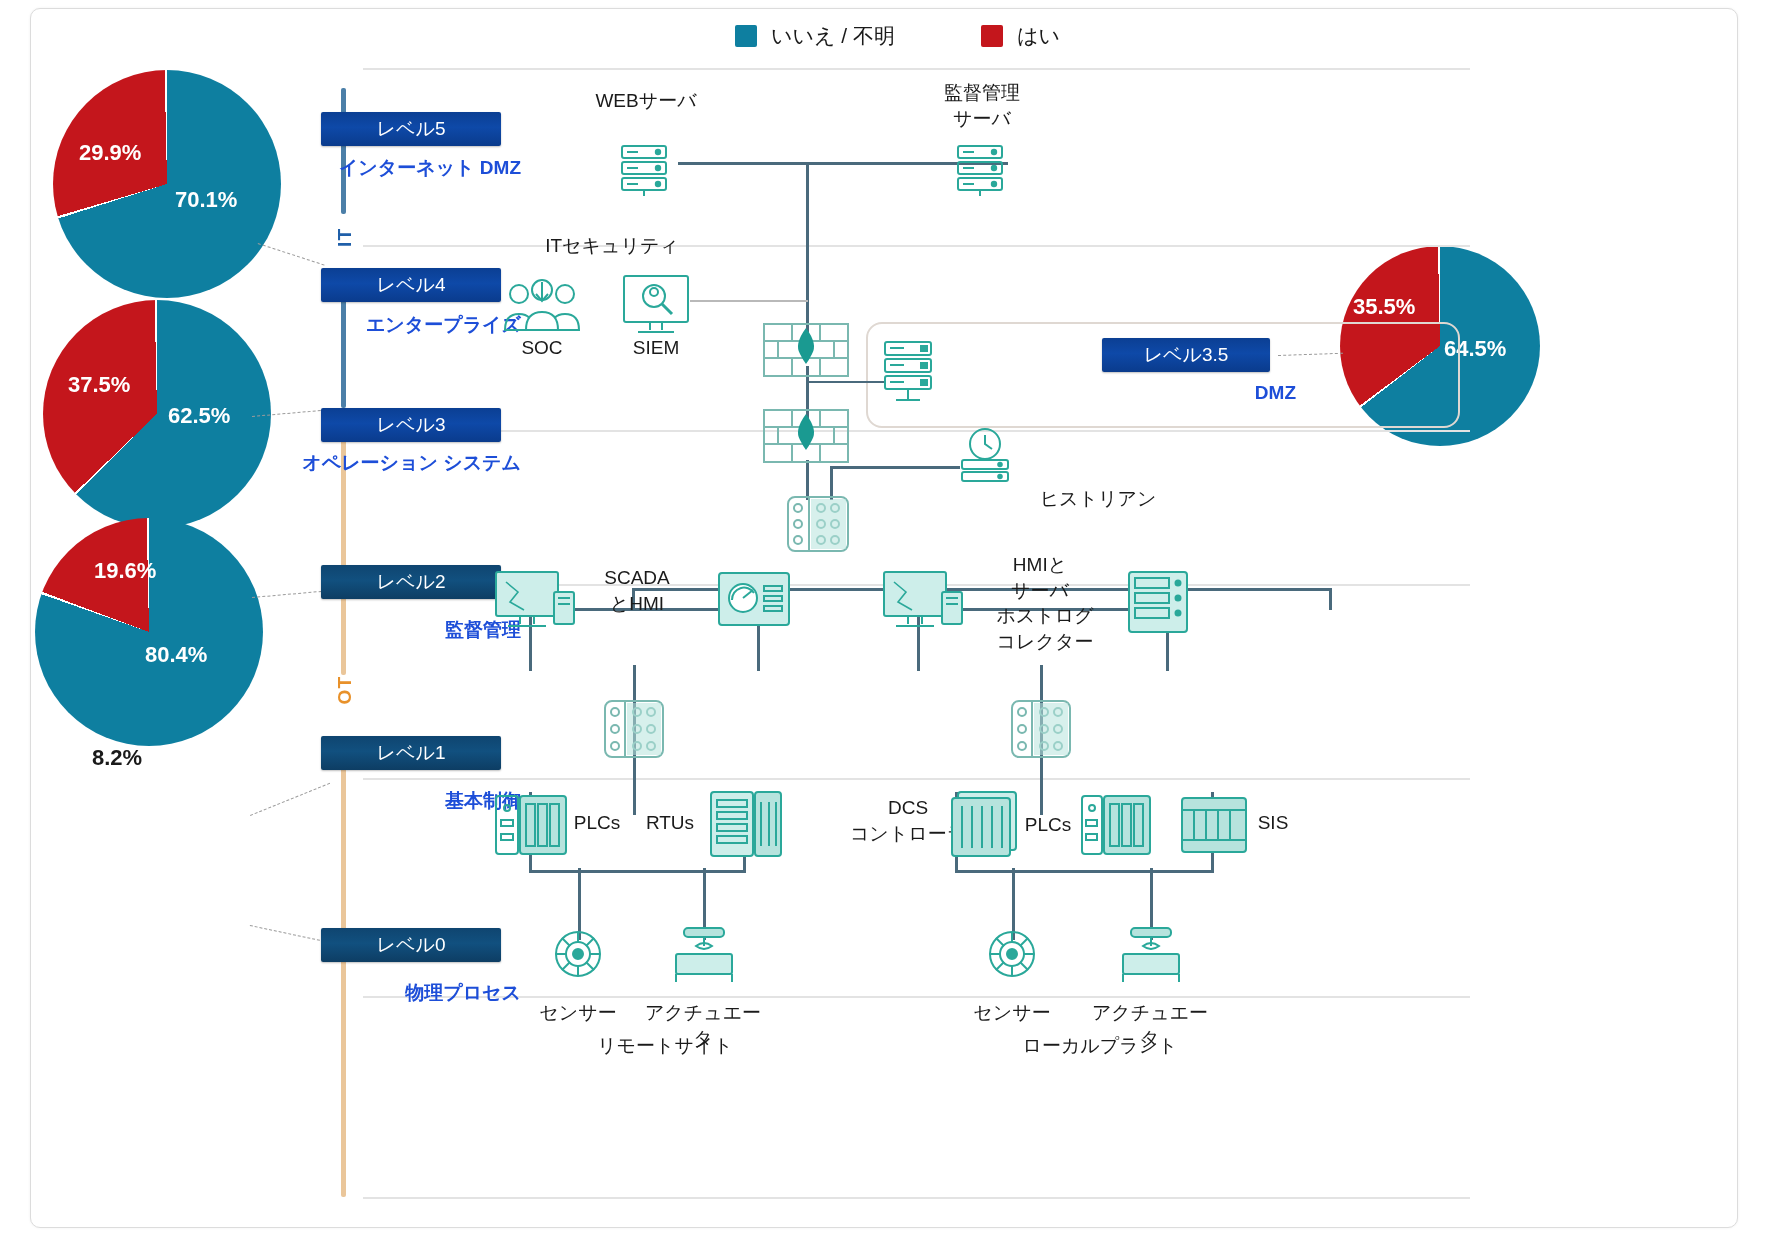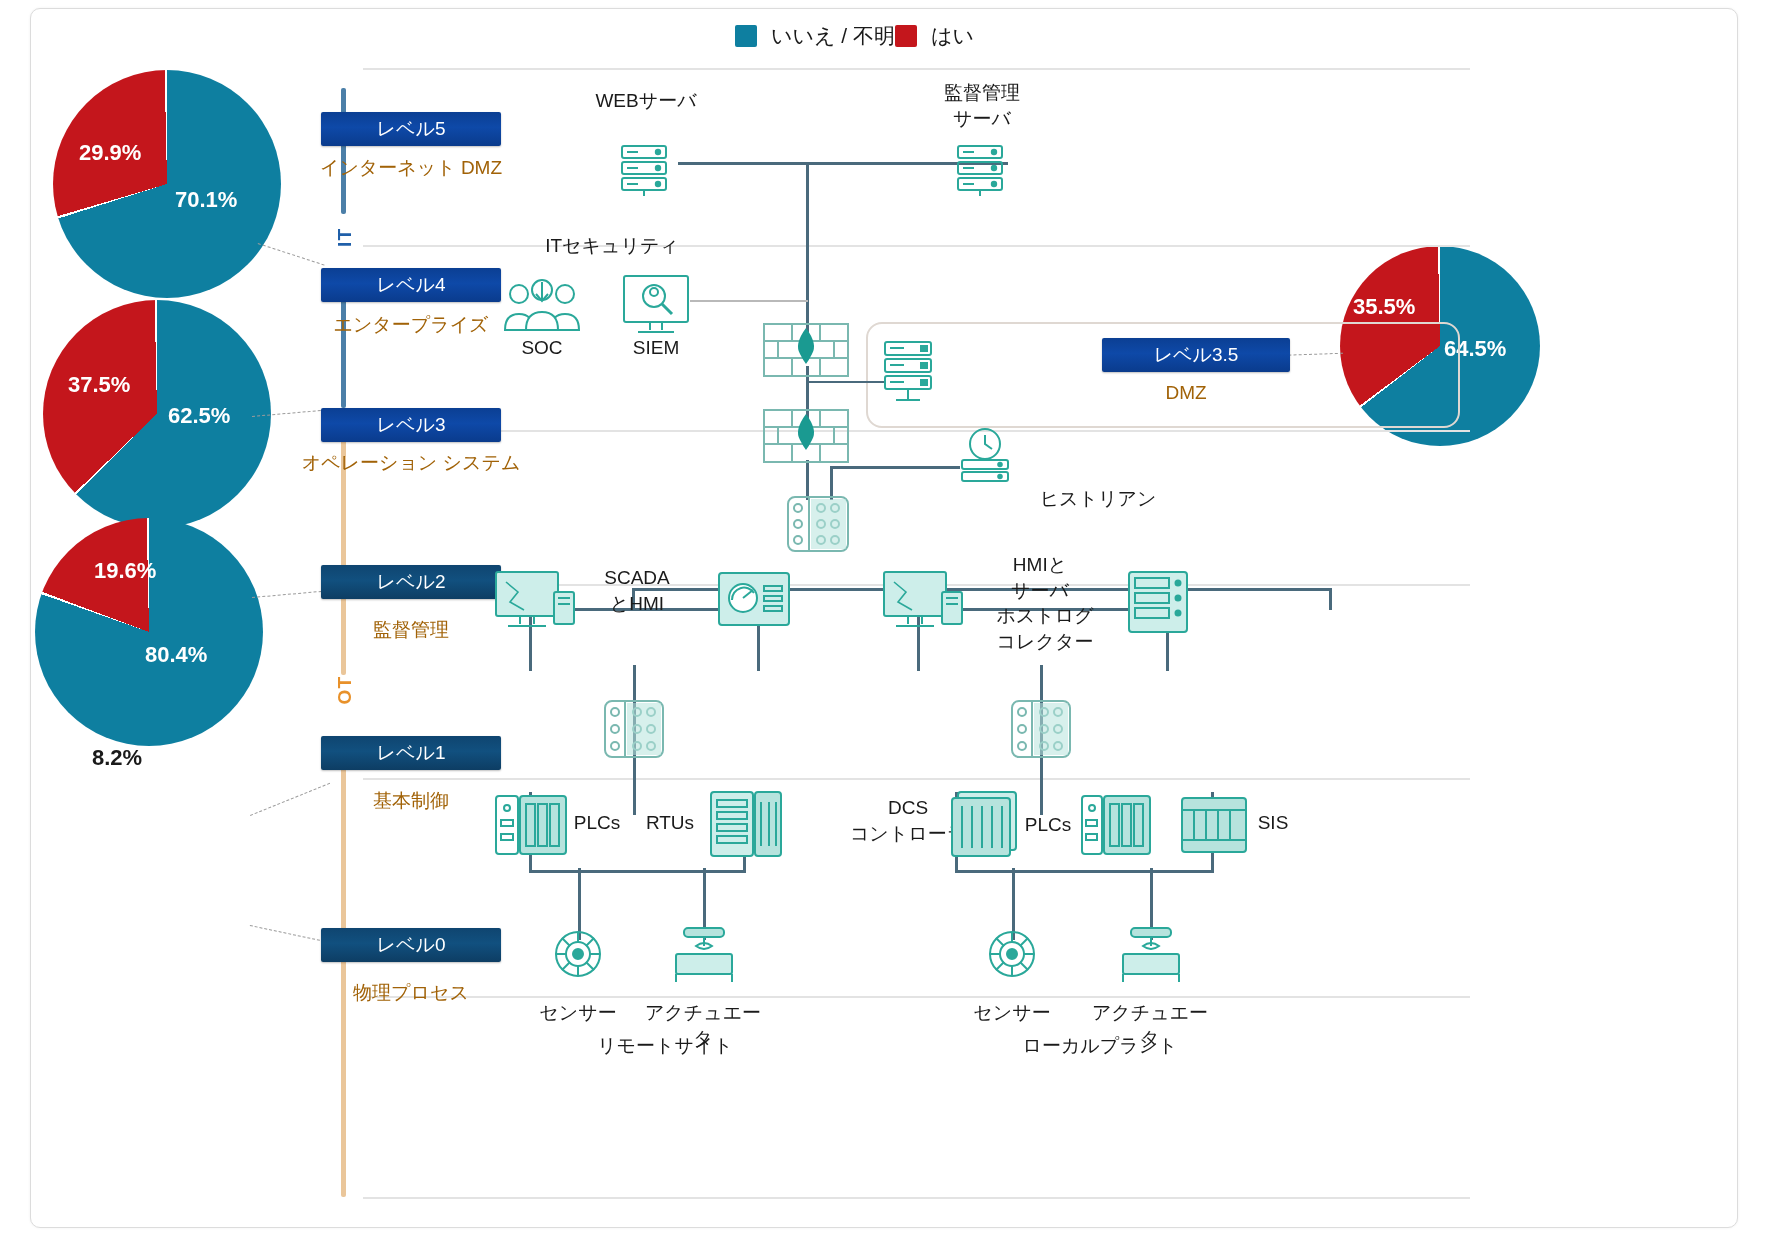--- a/index.html
+++ b/index.html
@@ -11,21 +11,21 @@
   }
   #root{position:relative;width:1770px;height:1240px;}
 
   .frame{
     position:absolute;left:30px;top:8px;width:1706px;height:1218px;
     border:1px solid #dcdcdc;border-radius:10px;background:#fff;
     box-shadow:0 0 3px rgba(0,0,0,.06);
   }
 
   
-  .legend{position:absolute;left:735px;top:22px;display:flex;align-items:flex-end;}
+  .legend{position:absolute;left:735px;top:22px;display:flex;gap:86px;align-items:flex-end;}
   .legend .item{display:flex;align-items:center;gap:14px;}
   .legend .sw{width:22px;height:22px;display:block;border-radius:2px;}
   .legend .lbl{font-size:21px;color:#1a1a1a;white-space:nowrap;}
 
   
   .pie{position:absolute;border-radius:50%;}
   .pie .plabel{position:absolute;font-size:22px;font-weight:600;white-space:nowrap;}
   .plabel.on{color:#ffffff;}
   .plabel.off{color:#1a1a1a;}
 
@@ -44,21 +44,21 @@
   .vlabel.it{color:#1f5fa9;}
   .vlabel.ot{color:#e8912a;}
 
   
   .lvl{position:absolute;width:180px;height:34px;border-radius:2px;
        display:flex;align-items:center;justify-content:center;
        color:#fff;font-size:19px;font-weight:500;
        box-shadow:0 1px 2px rgba(0,0,0,.25);}
   .lvl.bright{background:linear-gradient(180deg,#0b3f93 0%,#0e49a8 45%,#0a3b8c 100%);}
   .lvl.dark{background:linear-gradient(180deg,#0f4570 0%,#11507f 45%,#0d3d63 100%);}
-  .lvlsub{position:absolute;width:220px;text-align:center;font-size:19px;color:#a16207;line-height:1.35;}
+  .lvlsub{position:absolute;width:220px;text-align:right;font-size:19px;color:#1d4ed8;line-height:1.35;font-weight:bold;}
 
   
   .nlbl{position:absolute;font-size:19px;color:#1a1a1a;text-align:center;line-height:1.35;white-space:pre-line;}
 
   
   .wire{position:absolute;background:#4a6a7c;}
   .wh{height:3px;}
   .wv{width:3px;}
   .wire.gray{background:#b9b9b9;}
 
@@ -165,21 +165,21 @@
  <div class="lvl dark" style="left:321px;top:736px;">
    <span>レベル1</span>
     </div>
  <div class="lvlsub" style="left:301px;top:788px;">基本制御</div>
 
  <div class="lvl dark" style="left:321px;top:928px;">
    <span>レベル0</span>
     </div>
  <div class="lvlsub" style="left:301px;top:980px;">物理プロセス</div>
 
- <div class="lvl bright" style="left:1102px;top:338px;width:188px;">
+ <div class="lvl bright" style="left:1102px;top:338px;width:168px;">
    <span>レベル3.5</span>
     </div>
  <div class="lvlsub" style="left:1076px;top:380px;width:220px;">DMZ</div>
 
  <div class="dmzbox" style="left:866px;top:322px;width:590px;height:102px;"></div>
 
  <div class="wire wh" style="left:678px;top:162px;width:330px;"></div>
  <div class="wire wv" style="left:806px;top:162px;height:170px;"></div>
 
  <div class="wire wh gray" style="left:690px;top:300px;width:118px;height:2px;background:#b9b9b9;"></div>

